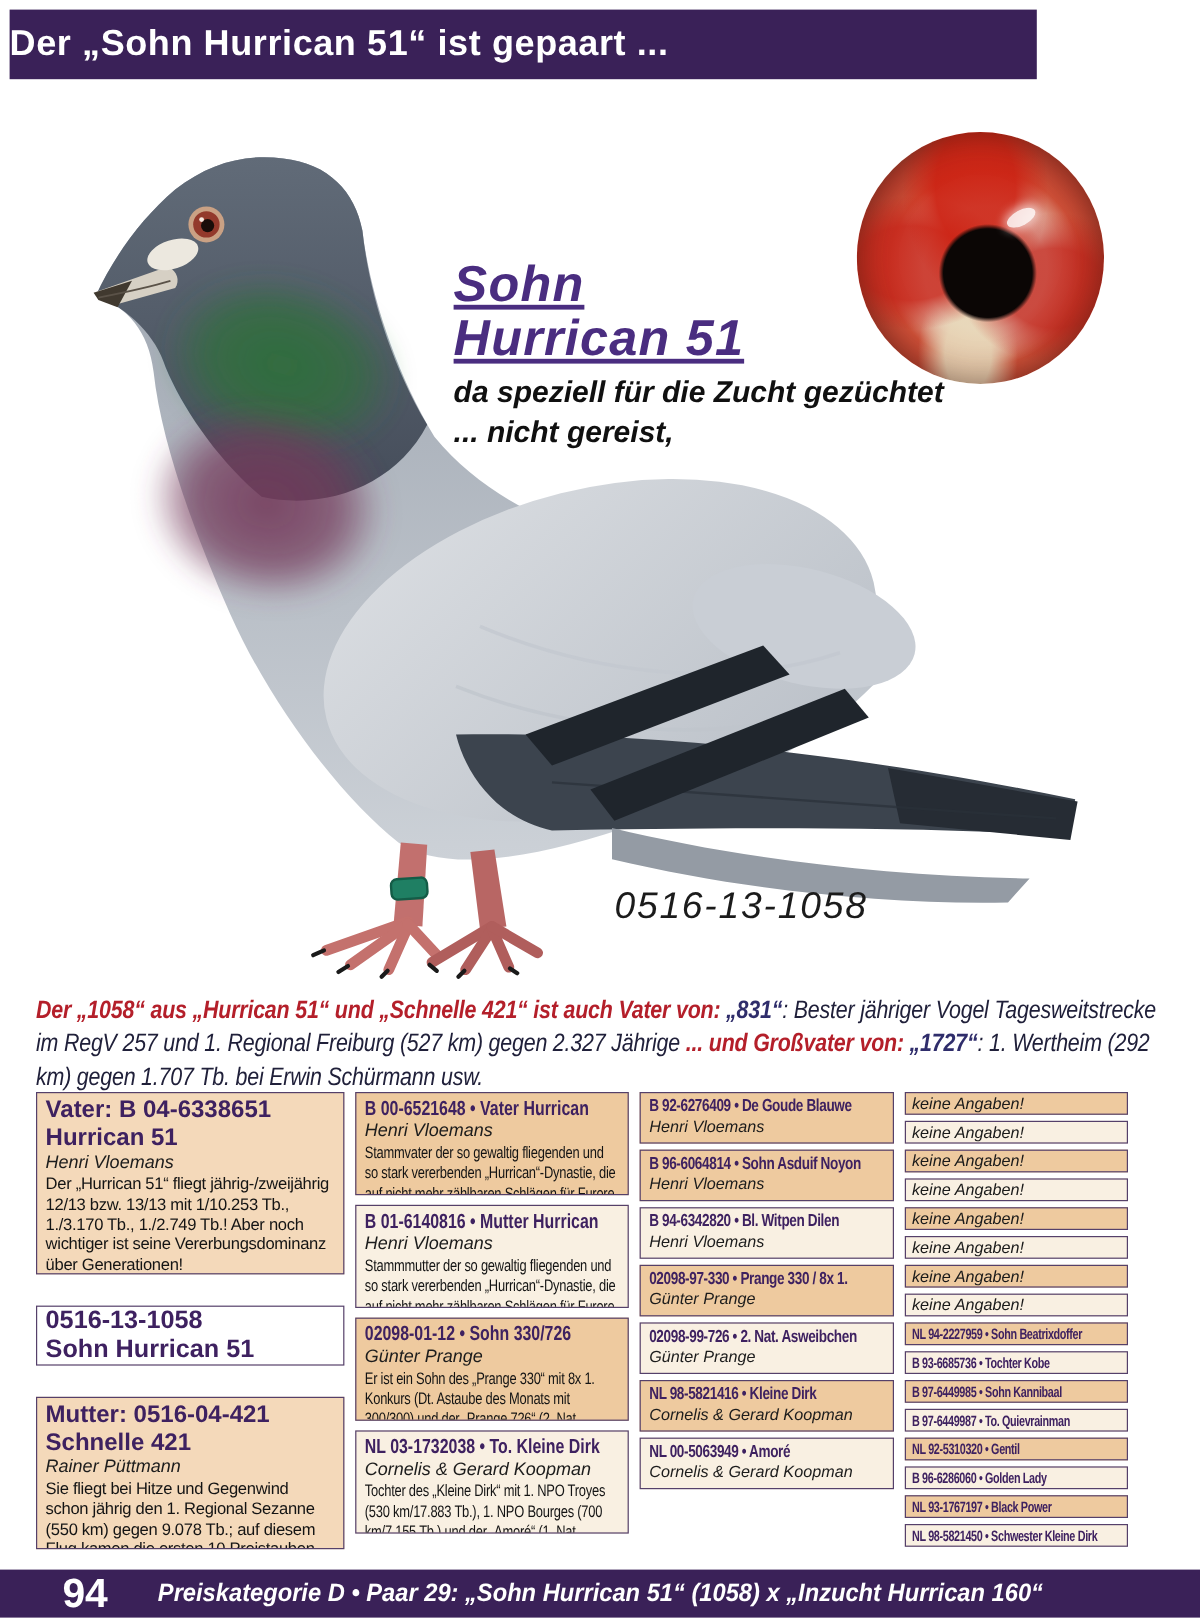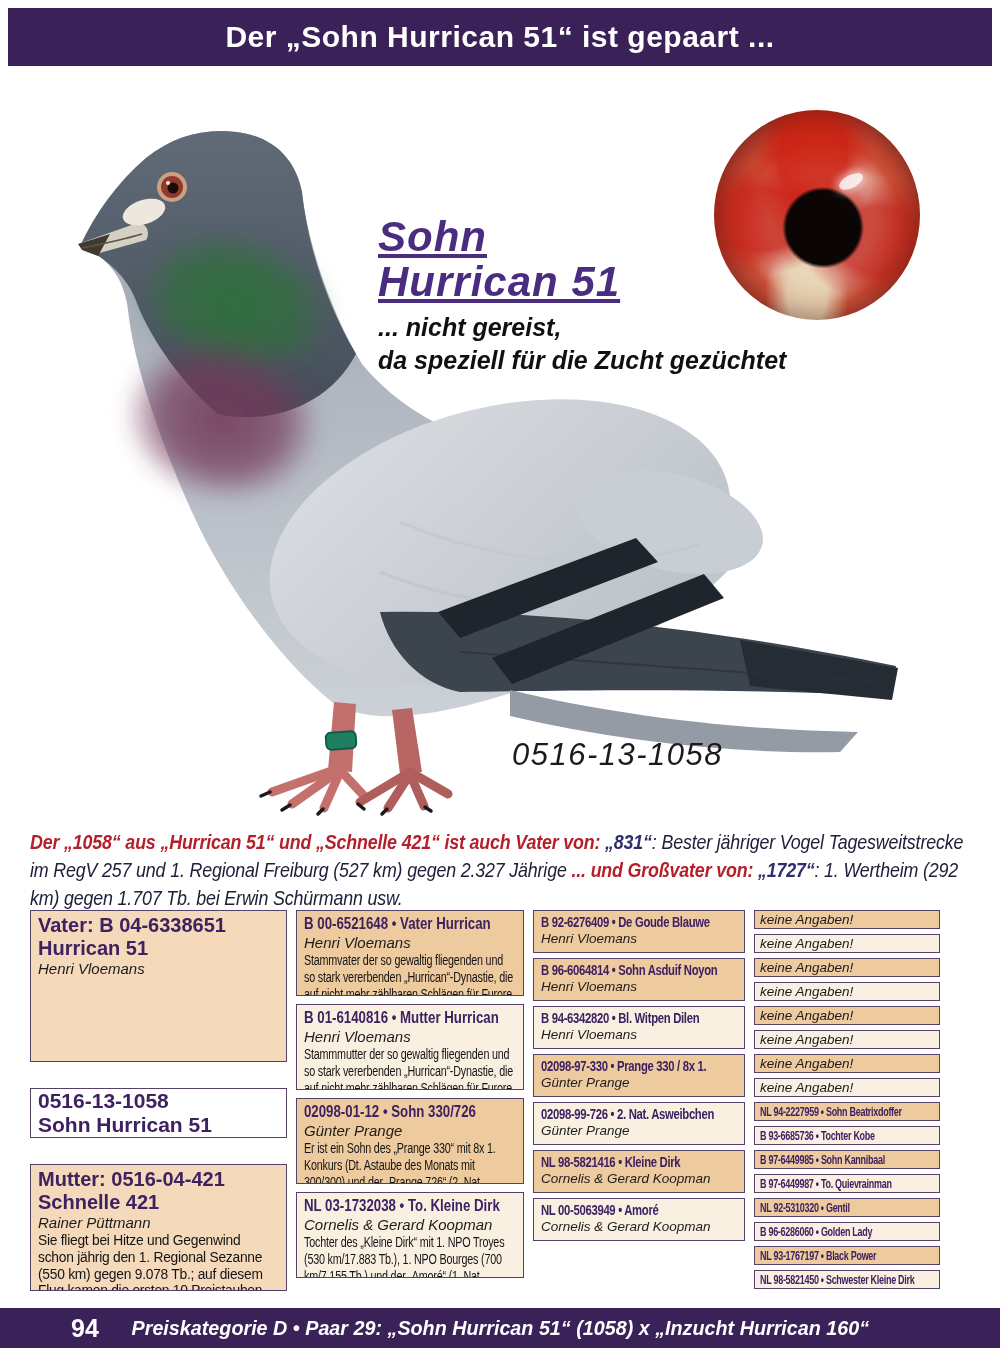--- a/index.html
+++ b/index.html
@@ -4,30 +4,30 @@
 <style>
   html,body { margin:0; padding:0; }
   body {
     width:1000px; height:1350px; position:relative; overflow:hidden;
     background:#ffffff;
     font-family:"Liberation Sans", sans-serif;
   }
 
   
   .header-bar {
-    position:absolute; left:8px; top:8px; width:984px; height:58px;
+    position:absolute; left:8px; top:8px; width:856px; height:58px;
     background:#3a2158; color:#fff;
-    display:flex; align-items:center; justify-content:center;
+    display:flex; align-items:center; justify-content:flex-start;
     font-weight:bold; font-size:30px; letter-spacing:0.5px;
   }
   .footer-bar {
     position:absolute; left:0; top:1308px; width:1000px; height:40px;
     background:#3a2158; color:#fff; display:flex; align-items:center;
   }
-  .page-number { position:absolute; left:52px; font-weight:bold; font-size:25px; font-style:normal;margin-left:19px; }
+  .page-number { position:absolute; left:52px; font-weight:bold; font-size:34px; font-style:normal; }
   .footer-text {
     margin:0 auto; font-weight:bold; font-style:italic; font-size:21px;
     white-space:nowrap; transform:scaleX(.94);
   }
 
   
   .pigeon-wrap { position:absolute; left:40px; top:92px; width:880px; height:735px; }
   .eye-photo {
     position:absolute; left:714px; top:110px; width:206px; height:210px; border-radius:50%;
     background:
@@ -204,35 +204,36 @@
   </svg>
 </div>
 
 <div class="eye-photo"></div>
 
 <div class="hero-title">
   <div>Sohn</div>
   <div>Hurrican 51</div>
 </div>
 <div class="hero-subtitle">
+  <div>da speziell für die Zucht gezüchtet</div>
   <div>... nicht gereist,</div>
-  <div>da speziell für die Zucht gezüchtet</div>
 </div>
 <div class="ring-number">0516-13-1058</div>
 
 <div class="intro" id="intro"><span class="seg-red">Der „1058“ aus „Hurrican 51“ und „Schnelle 421“ ist auch Vater von: </span><span class="seg-navy">„831“</span><span>: Bester jähriger Vogel Tagesweitstrecke im RegV 257 und 1. Regional Freiburg (527 km) gegen 2.327 Jährige </span><span class="seg-red"> ... und Großvater von: </span><span class="seg-navy">„1727“</span><span>: 1. Wertheim (292 km) gegen 1.707 Tb. bei Erwin Schürmann usw.</span></div>
 
 <div class="pedigree">
   <div class="ped-col col1" id="col1">
       <div class="box tone-peach h-vater">
         <div class="box-title">
           <div>Vater: B 04-6338651</div>
           <div>Hurrican 51</div>
         </div>
         <div class="box-breeder">Henri Vloemans</div>
+        <div class="box-body">Der „Hurrican 51“ fliegt jährig-/zweijährig 12/13 bzw. 13/13 mit 1/10.253 Tb., 1./3.170 Tb., 1./2.749 Tb.! Aber noch wichtiger ist seine Vererbungsdominanz über Generationen!</div>
       </div>
       <div class="box tone-white h-subject">
         <div class="box-title">
           <div>0516-13-1058</div>
           <div>Sohn Hurrican 51</div>
         </div>
       </div>
       <div class="box tone-peach h-mutter">
         <div class="box-title">
           <div>Mutter: 0516-04-421</div>

